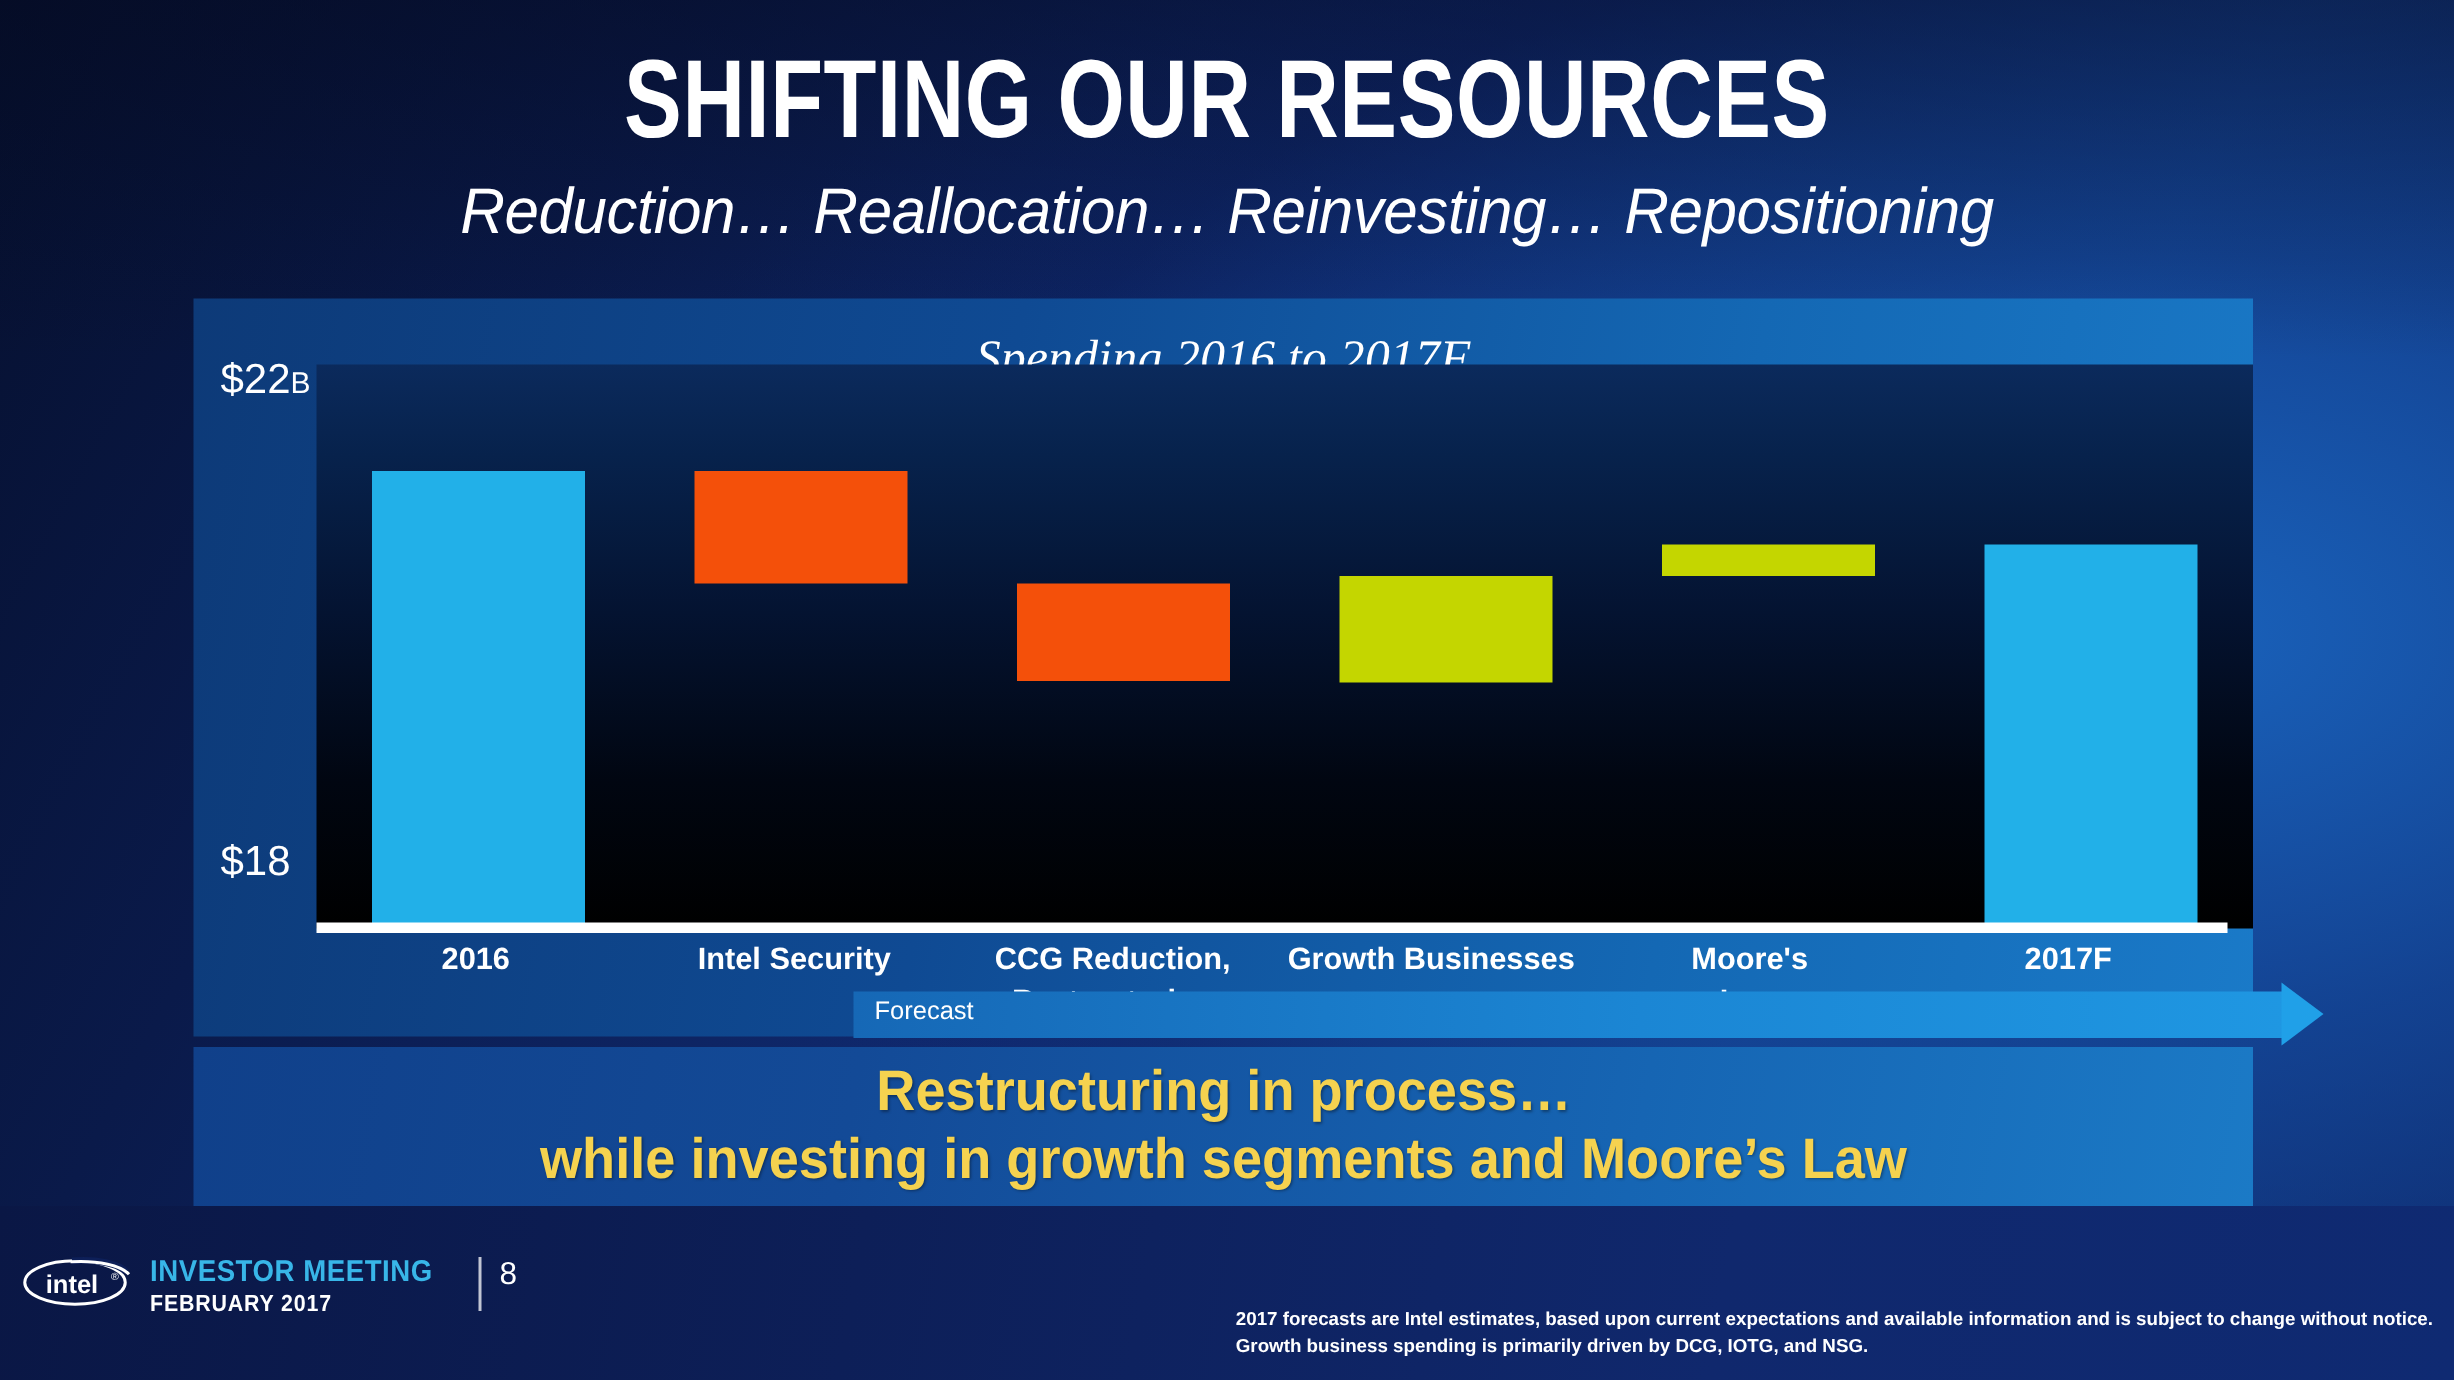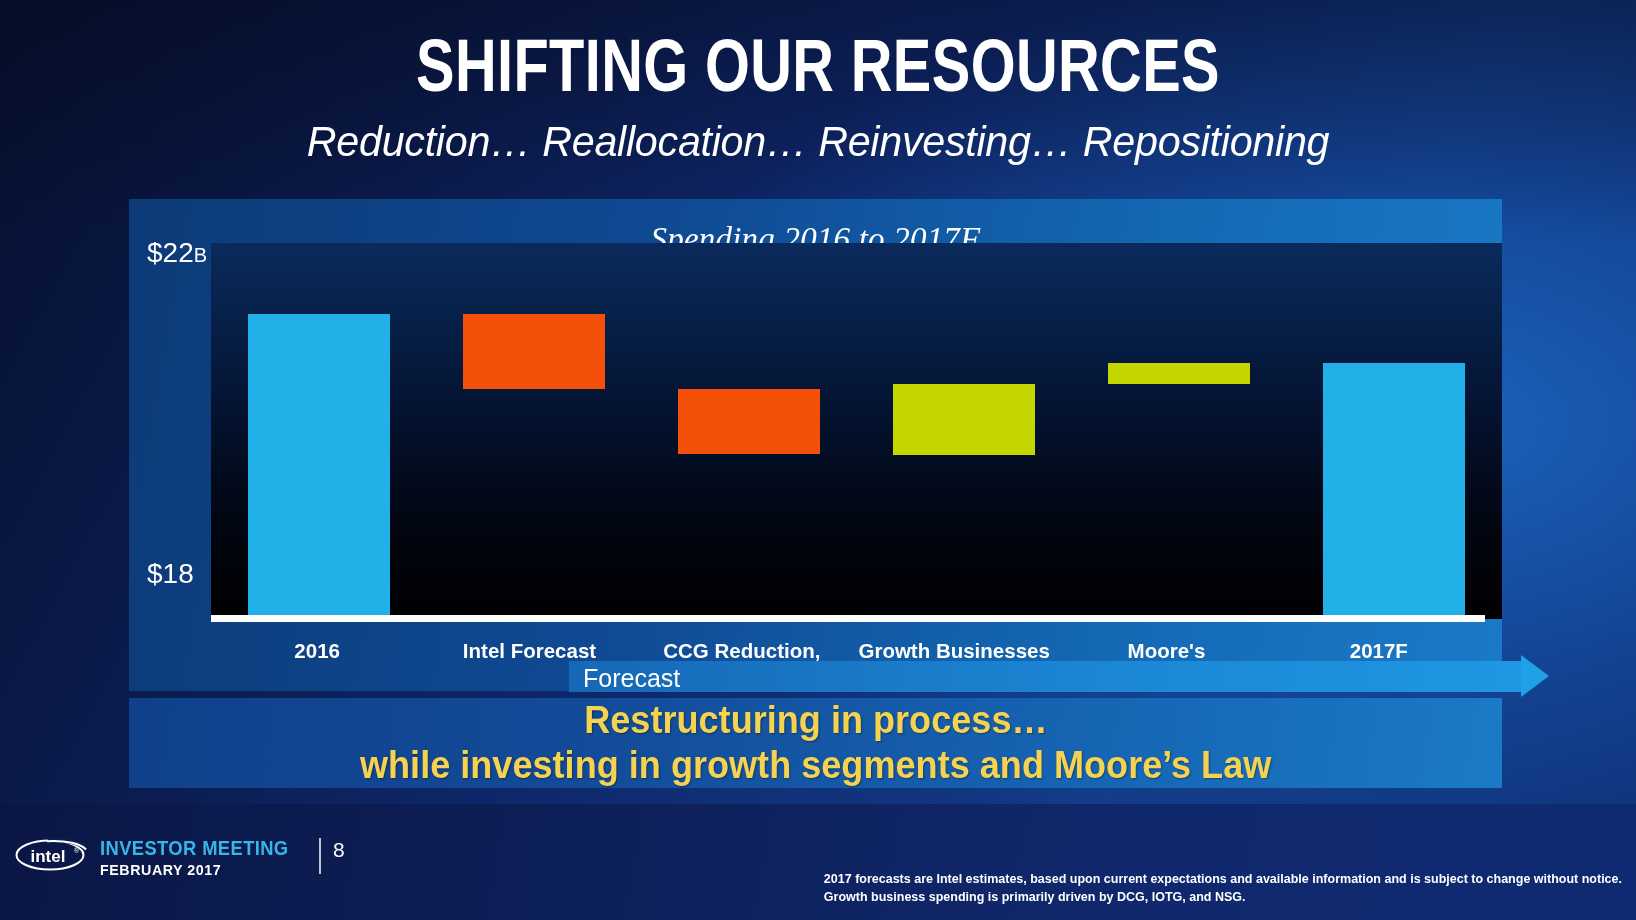--- a/index.html
+++ b/index.html
@@ -83,48 +83,48 @@
   .bar { position:absolute; }
 
   
   #cat-row {
     position:absolute; left:82px; right:17px; bottom:7px; height:62px;
     display:flex;
   }
   .cat {
     flex:1 1 0; text-align:center;
     color:#ffffff; font-weight:bold; font-size:20.5px; line-height:1.35;
-    padding-top:15px;
+    padding-top:4px;
   }
 
   
   #forecast-arrow {
     position:absolute; left:440px; bottom:-1px; width:980px; height:31px;
     z-index:6;
   }
   #forecast-arrow .shaft {
     position:absolute; left:0; top:0; height:31px; right:26px;
     background:linear-gradient(90deg,#1668b6 0%,#1b86d4 55%,#1f97e2 100%);
   }
   #forecast-arrow .head {
     position:absolute; right:0; top:-6px;
     width:0;height:0;
     border-top:21.5px solid transparent;
     border-bottom:21.5px solid transparent;
     border-left:28px solid #20a0e8;
   }
   #forecast-label {
     position:absolute; left:14px; top:3px;
-    color:#ffffff; font-size:25px; font-weight:400;
+    color:#ffffff; font-size:17px; font-weight:400;
   }
 
   
   #callout {
     position:absolute;
-    left:129px; top:698px; width:1373px; height:90px;
+    left:129px; top:698px; width:1373px; height:106px;
     background:linear-gradient(100deg,#10408a 0%,#134a97 32%,#1665b3 70%,#1b7ac6 100%);
     display:flex; flex-direction:column; align-items:center; justify-content:center;
     z-index:4;
   }
   .callout-line {
     font-family:"Liberation Sans Narrow","Liberation Sans", sans-serif;
     font-weight:bold; color:#f5d24f; font-size:38px; line-height:1.18;
     white-space:nowrap; transform:scaleX(0.95);
     text-shadow:1px 1px 2px rgba(0,0,0,0.35);
   }
@@ -190,21 +190,21 @@
       </div>
 
     <div id="baseline"></div>
 
     <div id="cat-row">
 
     <div class="cat">
           <div>2016</div>
         </div>
         <div class="cat">
-          <div>Intel Forecast</div>
+          <div>Intel Security</div>
         </div>
         <div class="cat">
           <div>CCG Reduction,</div>
           <div>Restructuring</div>
         </div>
         <div class="cat">
           <div>Growth Businesses</div>
         </div>
         <div class="cat">
           <div>Moore's</div>

